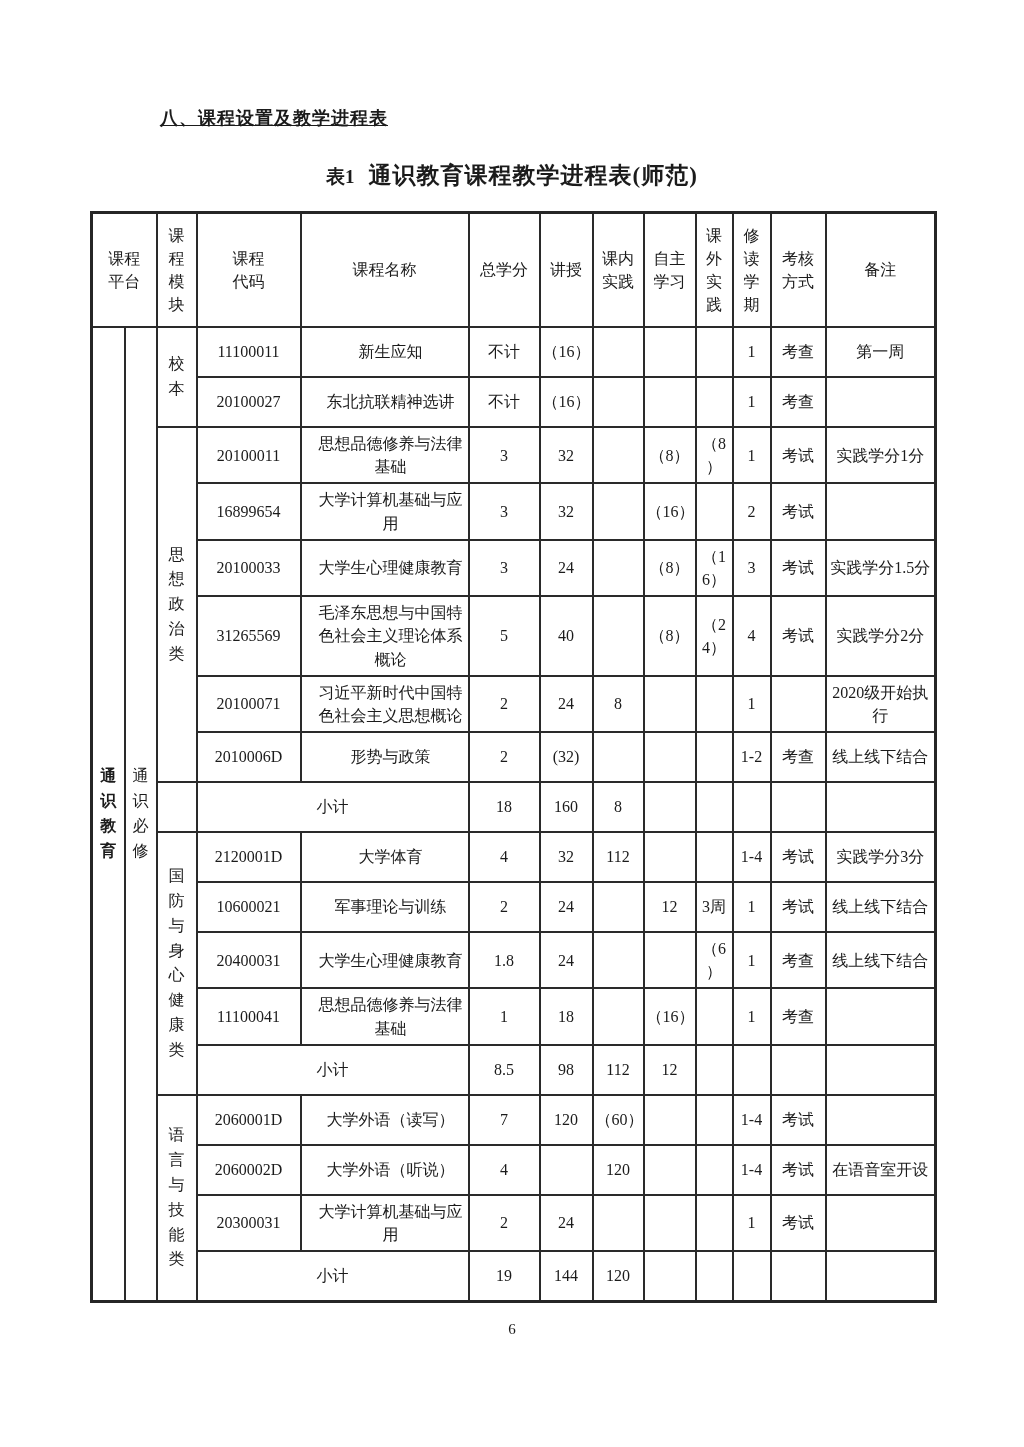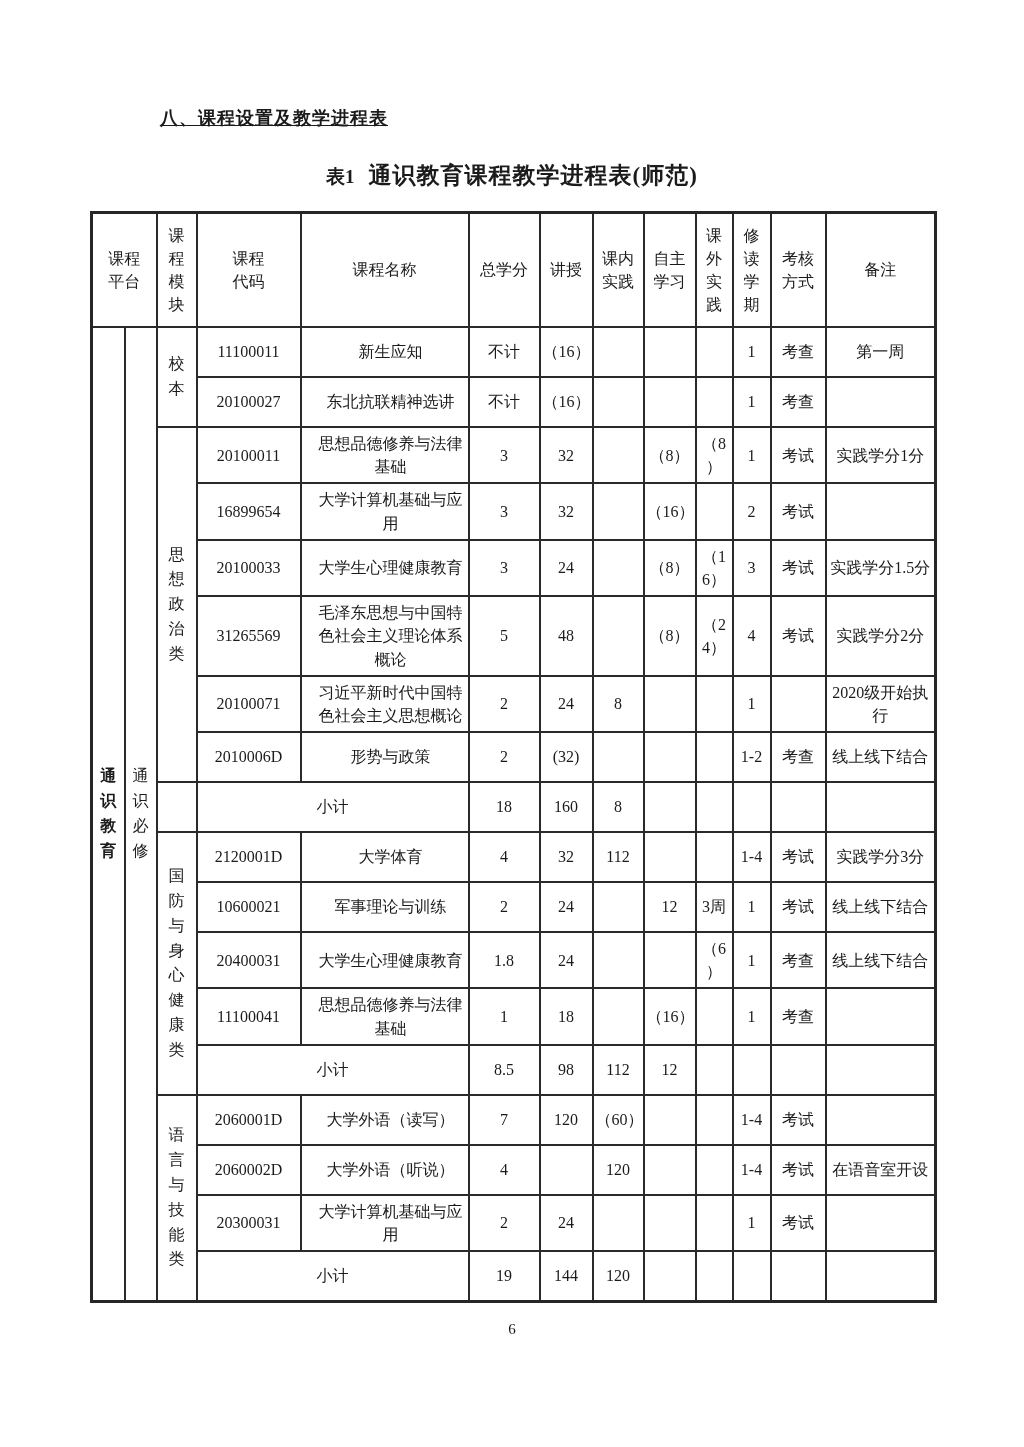--- a/index.html
+++ b/index.html
@@ -170,21 +170,21 @@
           <td>（8）</td>
           <td class="nw">（16）</td>
           <td>3</td>
           <td>考试</td>
           <td>实践学分1.5分</td>
         </tr>
         <tr>
           <td>31265569</td>
           <td class="name">毛泽东思想与中国特色社会主义理论体系概论</td>
           <td>5</td>
-          <td>48</td>
+          <td>40</td>
           <td></td>
           <td>（8）</td>
           <td class="nw">（24）</td>
           <td>4</td>
           <td>考试</td>
           <td>实践学分2分</td>
         </tr>
         <tr>
           <td>20100071</td>
           <td class="name">习近平新时代中国特色社会主义思想概论</td>

